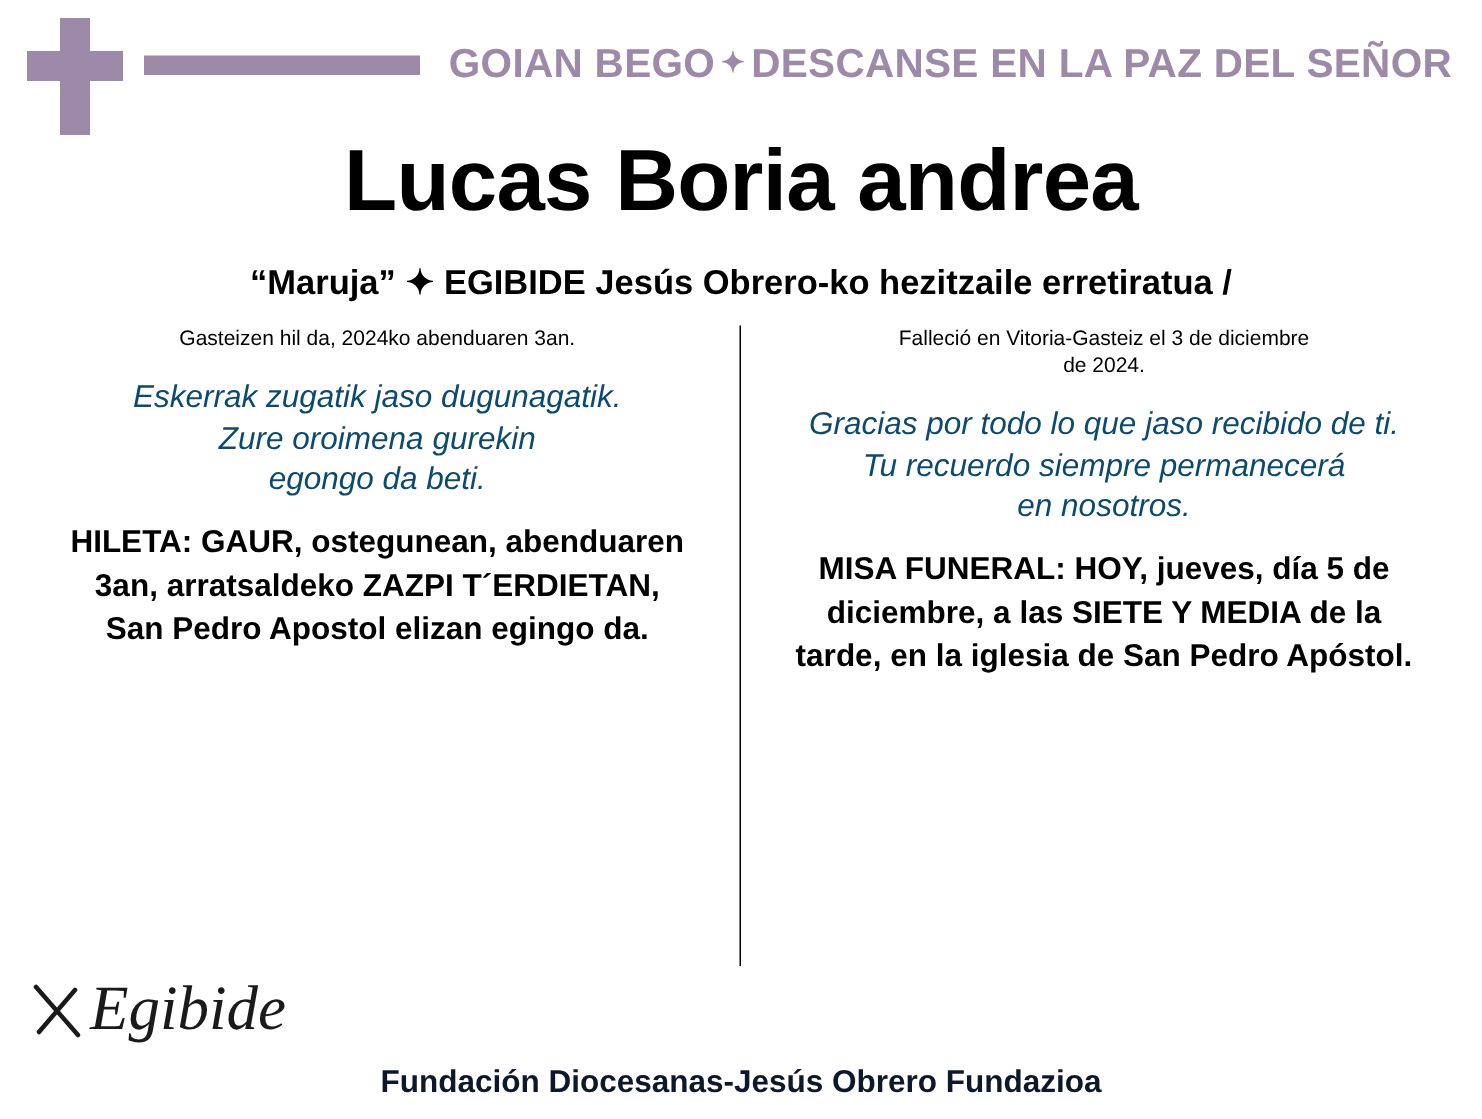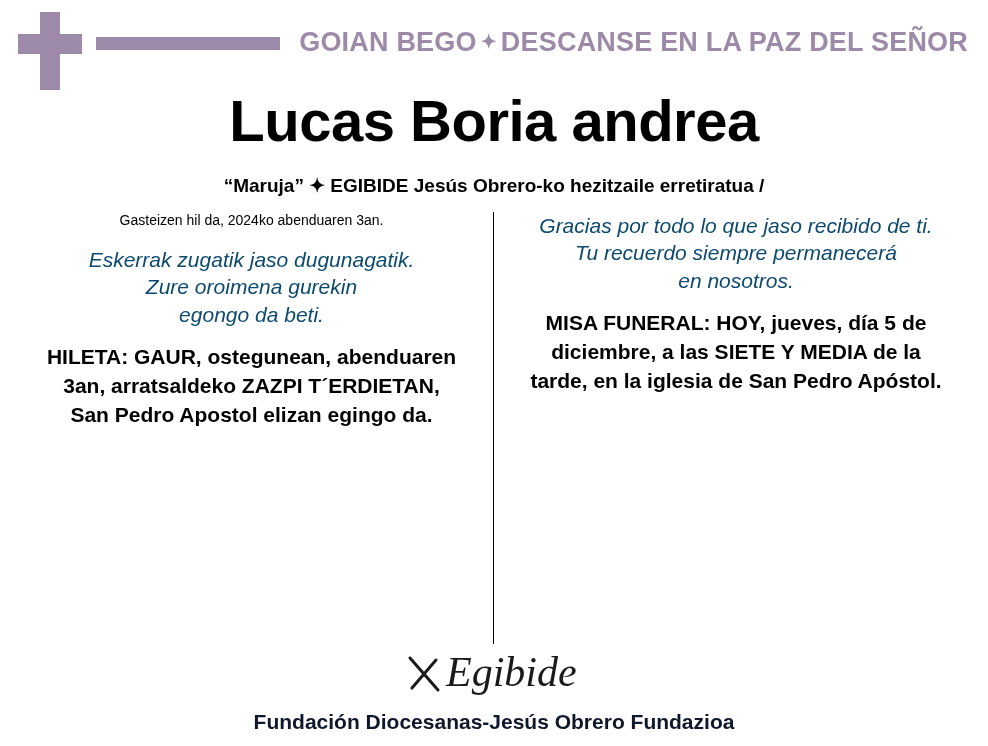--- a/index.html
+++ b/index.html
@@ -92,21 +92,21 @@
     line-height: 1.08;
     letter-spacing: -0.5px;
     white-space: nowrap;
   }
   
   .subtitle {
     flex: 0 0 auto;
     text-align: center;
     margin-top: 20px;
     padding: 0 28px;
-    font-size: 19px;
+    font-size: 23px;
     font-weight: bold;
     color: #000000;
     line-height: 1.32;
   }
   
   .columns {
     flex: 1 1 auto;
     display: flex;
     margin-top: 14px;
     padding: 0 10px;
@@ -144,21 +144,20 @@
   
   .footer {
     flex: 0 0 auto;
     text-align: center;
     padding-bottom: 12px;
   }
   .logo {
     height: 62px;
     display: flex;
     align-items: center;
-    justify-content: center;
     margin-bottom: 4px;
     margin-left: 16px;
   }
   .logo svg {
     display: block;
   }
   .footer-text {
     font-size: 21px;
     font-weight: bold;
     color: #0f172a;
@@ -198,20 +197,24 @@
         <span>egongo da beti.</span>
       </p>
       <p class="p-bold">
         <span>HILETA: GAUR, ostegunean, abenduaren</span><br>
         <span>3an, arratsaldeko ZAZPI T´ERDIETAN,</span><br>
         <span>San Pedro Apostol elizan egingo da.</span>
       </p>
     </div>
 
     <div class="col right">
+      <p class="p-regular">
+        <span>Falleció en Vitoria-Gasteiz el 3 de diciembre</span><br>
+        <span>de 2024.</span>
+      </p>
       <p class="p-italic">
         <span>Gracias por todo lo que jaso recibido de ti.</span><br>
         <span>Tu recuerdo siempre permanecerá</span><br>
         <span>en nosotros.</span>
       </p>
       <p class="p-bold">
         <span>MISA FUNERAL: HOY, jueves, día 5 de</span><br>
         <span>diciembre, a las SIETE Y MEDIA de la</span><br>
         <span>tarde, en la iglesia de San Pedro Apóstol.</span>
       </p>

